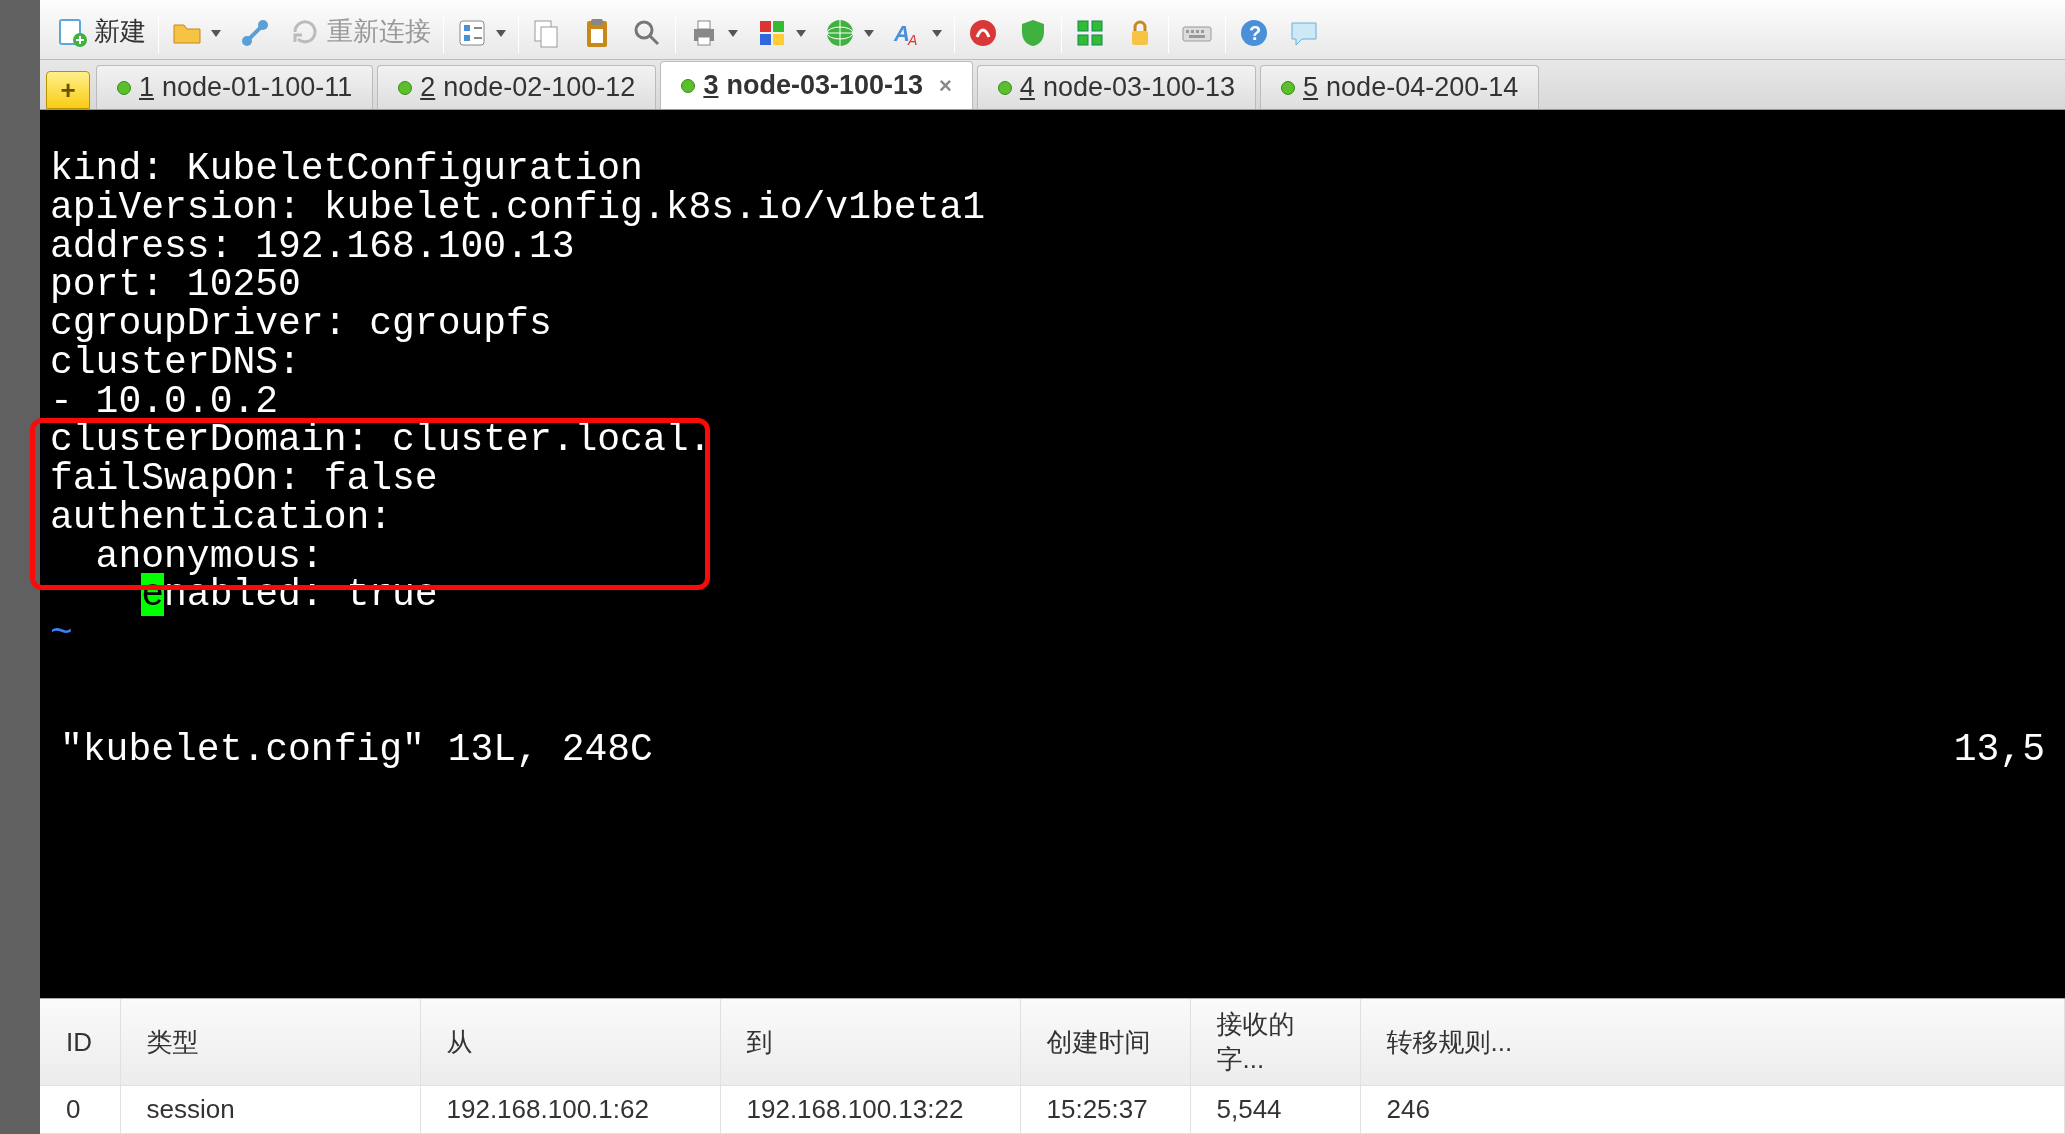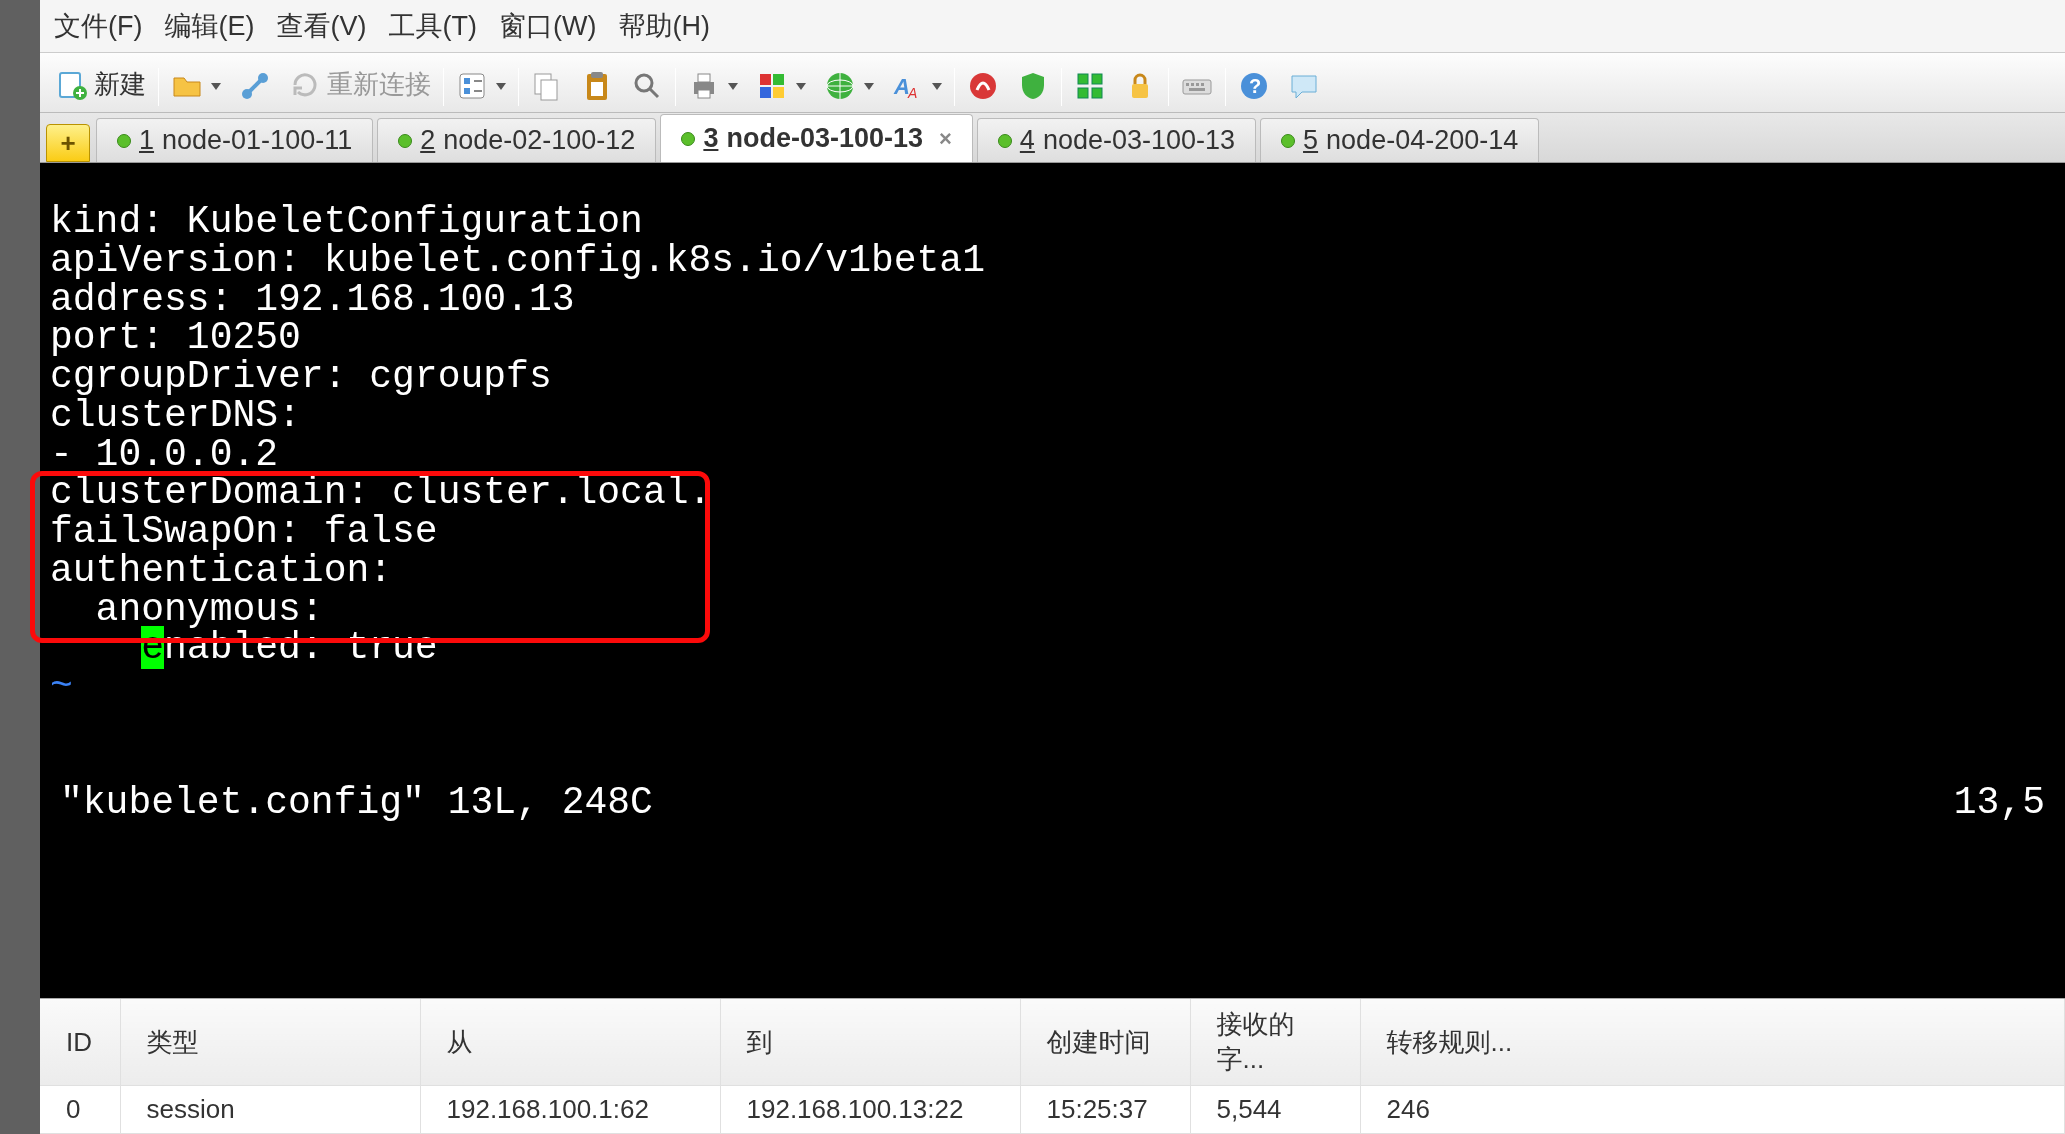--- a/index.html
+++ b/index.html
@@ -194,28 +194,20 @@
   background: #606060;
 }
 </style>
 </head>
 <body>
 
 <div class="left-strip"></div>
 
 <div class="window">
 
-  <div class="menubar">
-    <span>文件(F)</span>
-    <span>编辑(E)</span>
-    <span>查看(V)</span>
-    <span>工具(T)</span>
-    <span>窗口(W)</span>
-    <span>帮助(H)</span>
-  </div>
 
   <div class="toolbar">
     <div class="tb-btn">
       <span class="tb-icon">
         <svg viewBox="0 0 32 32">
             <rect x="4" y="4" width="20" height="24" rx="2" fill="#fff" stroke="#5ba8d6" stroke-width="2"></rect>
             <circle cx="24" cy="24" r="7" fill="#3fb13f"></circle>
             <path d="M24 20v8M20 24h8" stroke="#fff" stroke-width="2"></path>
           </svg>
       </span>

